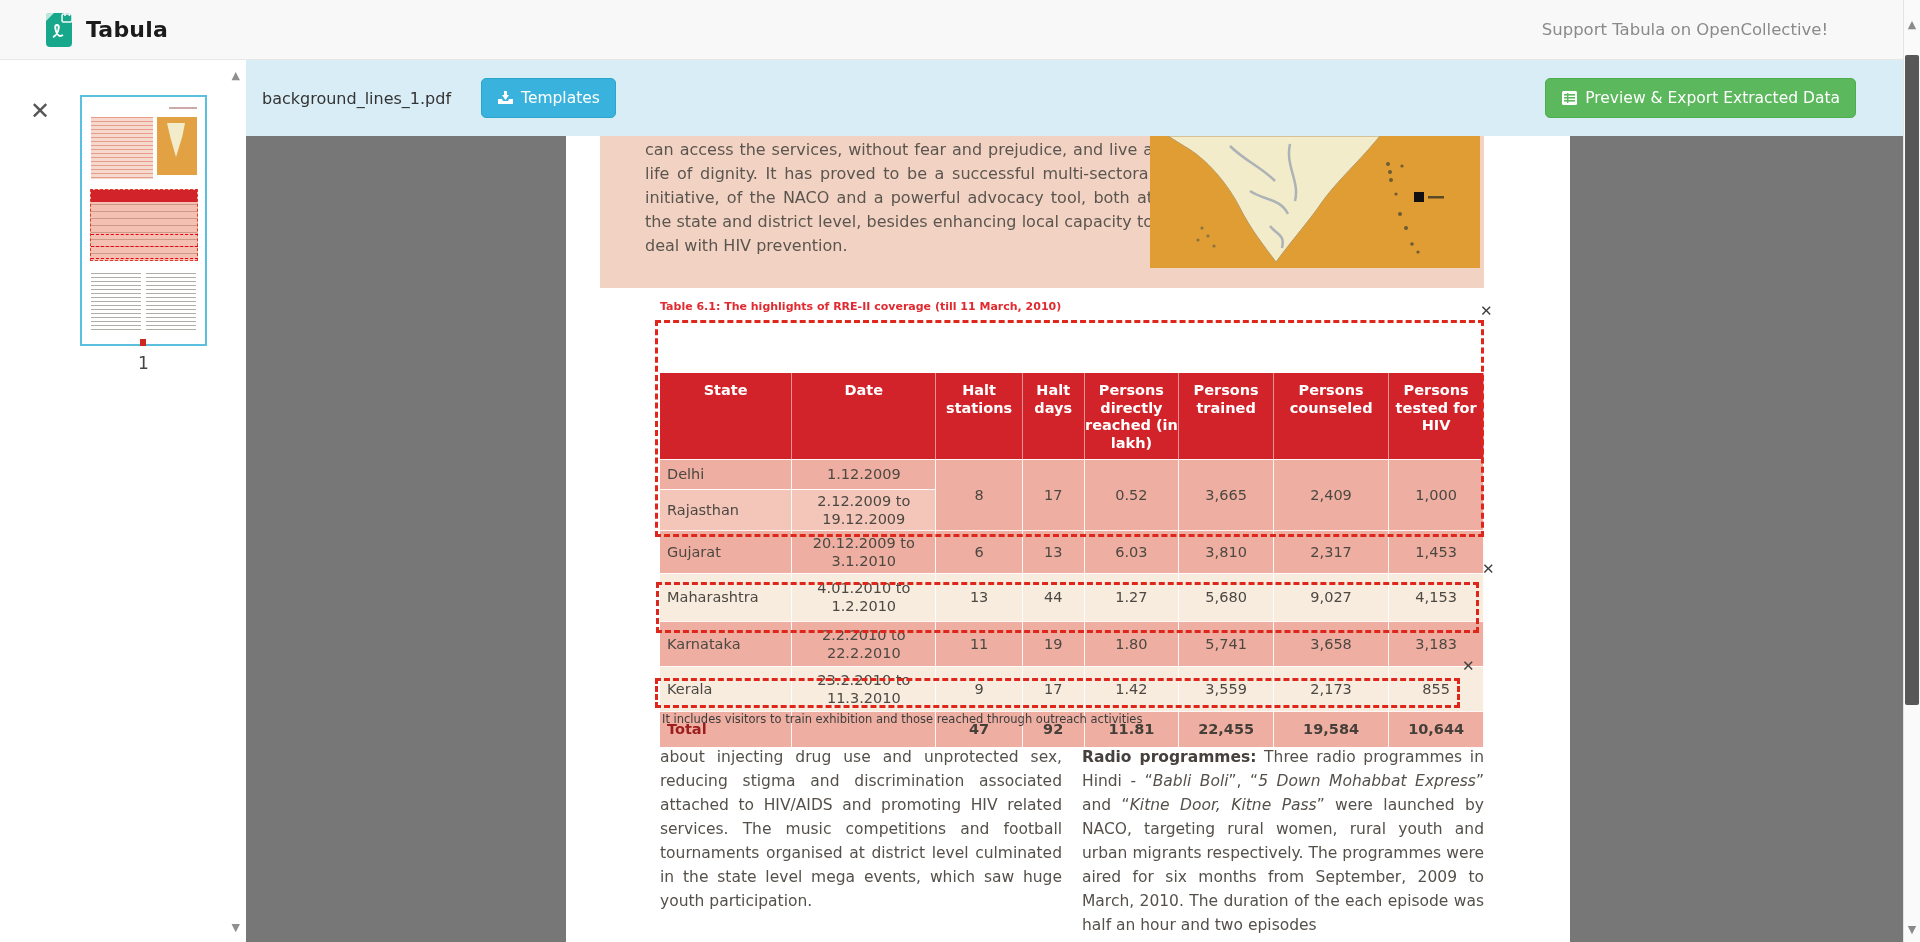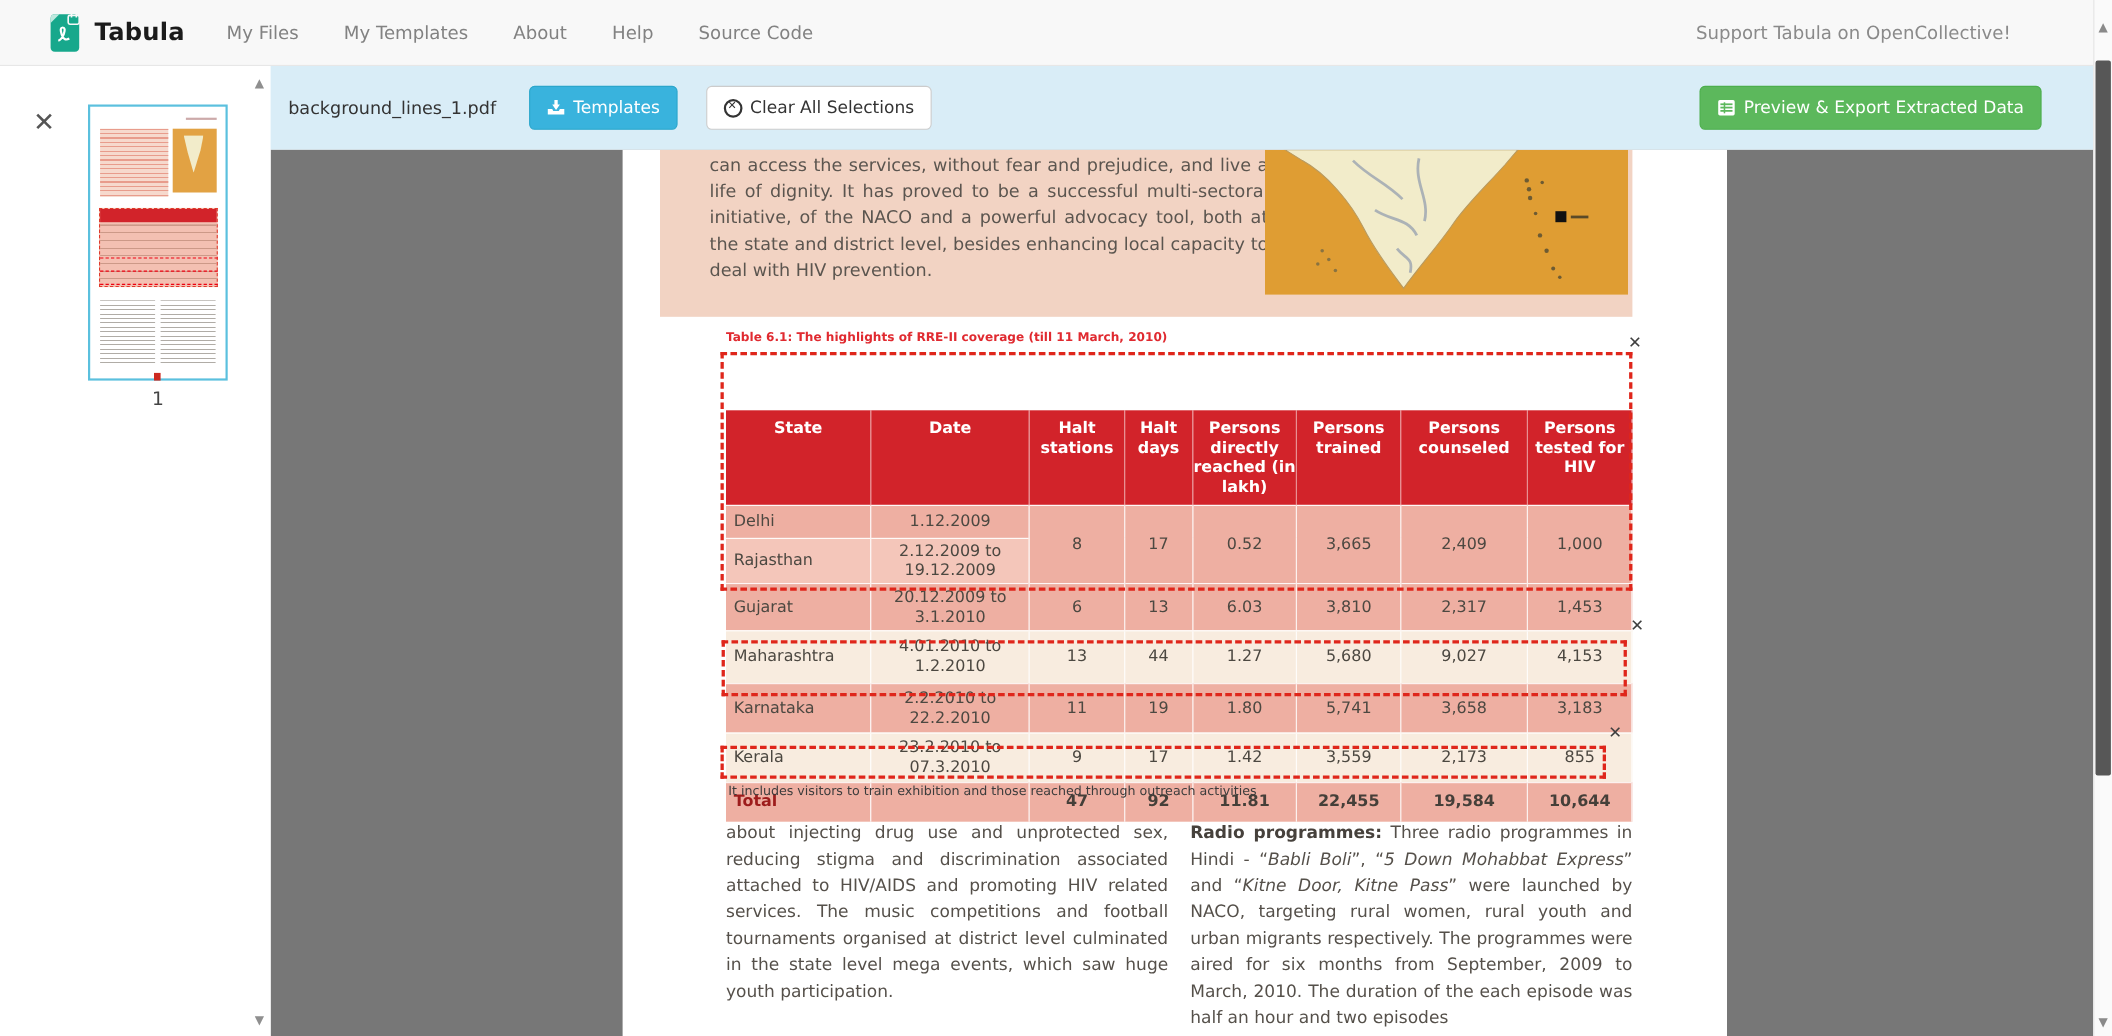--- a/index.html
+++ b/index.html
@@ -105,27 +105,20 @@
       <svg width="34" height="38" viewBox="0 0 34 38">
         <path d="M4 6 Q4 2 8 2 L26 2 Q30 2 30 6 L30 32 Q30 36 26 36 L8 36 Q4 36 4 32 Z" fill="#17a88c"></path>
         <path d="M4 6 Q4 2 8 2 L12 2 L4 10 Z" fill="#bfe9df"></path>
         <path d="M11 26 Q14 25 16 20 Q18 14 15 14 Q12 14 14 20 Q16 27 21 24" stroke="#ffffff" stroke-width="2" fill="none"></path>
         <rect x="20" y="3" width="10" height="8" rx="1.5" fill="#17a88c" stroke="#f8f8f8" stroke-width="1.5"></rect>
         <path d="M23 5 v-3 a2.2 2.2 0 0 1 4.4 0 v3" stroke="#f8f8f8" stroke-width="1.5" fill="none"></path>
       </svg>
     </div>
     <div class="brand">Tabula</div>
   </div>
-  <div class="navlinks">
-    <span class="navlink">My Files</span>
-    <span class="navlink">My Templates</span>
-    <span class="navlink">About</span>
-    <span class="navlink">Help</span>
-    <span class="navlink">Source Code</span>
-  </div>
   <div class="nav-right">Support Tabula on OpenCollective!</div>
 </div>
 
 <div class="sidebar">
   <span class="page-close">✕</span>
   <div class="thumb">
     <div class="t-report-line"></div>
     <div class="t-text"></div>
     <div class="t-map"></div>
     <div class="t-table">
@@ -150,26 +143,20 @@
   <div class="btn btn-templates">
     <span class="bicon">
       <svg width="17" height="16" viewBox="0 0 17 16">
         <path d="M8.5 1 L12 6 H10 V10 H7 V6 H5 Z" fill="#fff" transform="rotate(180 8.5 5.5)"></path>
         <path d="M1 9 V14 H16 V9 H12 L11 11 H6 L5 9 Z" fill="#fff"></path>
       </svg>
     </span>
     <span>Templates</span>
   </div>
 
-  <div class="btn btn-clear">
-    <span class="bicon">
-        <span class="circle-x"></span>
-      </span>
-    <span>Clear All Selections</span>
-  </div>
 
 
   <div class="btn btn-export">
     <span class="bicon">
       <svg width="17" height="16" viewBox="0 0 17 16">
         <rect x="1" y="1" width="15" height="14" rx="1.5" fill="#fff"></rect>
         <rect x="3" y="4" width="11" height="1.6" fill="#5cb85c"></rect>
         <rect x="3" y="7" width="11" height="1.6" fill="#5cb85c"></rect>
         <rect x="3" y="10" width="11" height="1.6" fill="#5cb85c"></rect>
         <rect x="6" y="3" width="1.4" height="10" fill="#5cb85c"></rect>
@@ -279,21 +266,21 @@
               <td class="sa">2.2.2010 to 22.2.2010</td>
               <td class="sa">11</td>
               <td class="sa">19</td>
               <td class="sa">1.80</td>
               <td class="sa">5,741</td>
               <td class="sa">3,658</td>
               <td class="sa">3,183</td>
             </tr>
             <tr class="h5">
               <td class="pl state">Kerala</td>
-              <td class="pl">23.2.2010 to 07.3.2010</td>
+              <td class="pl">23.2.2010 to 11.3.2010</td>
               <td class="pl">9</td>
               <td class="pl">17</td>
               <td class="pl">1.42</td>
               <td class="pl">3,559</td>
               <td class="pl">2,173</td>
               <td class="pl">855</td>
             </tr>
             <tr class="h6">
               <td class="tot-label">Total</td>
               <td class="tot-val"></td>

